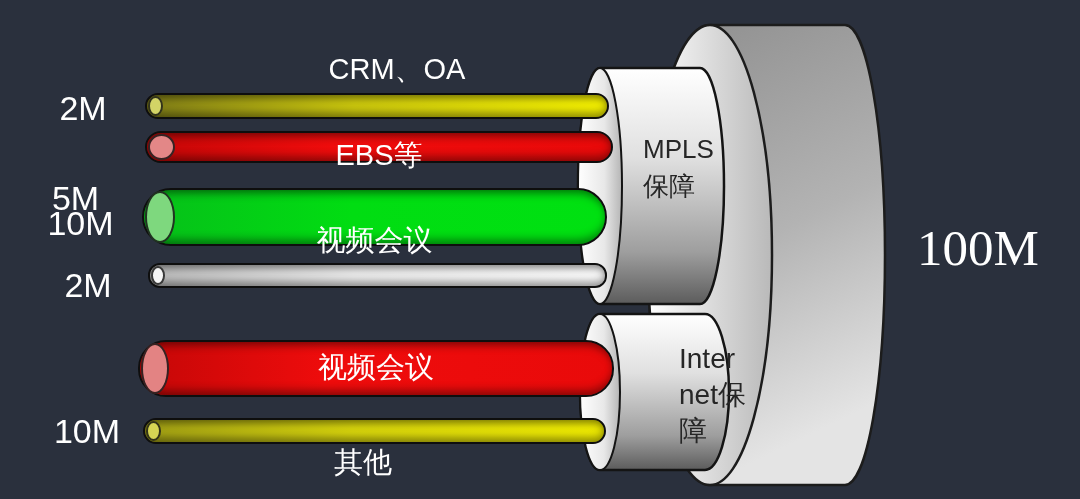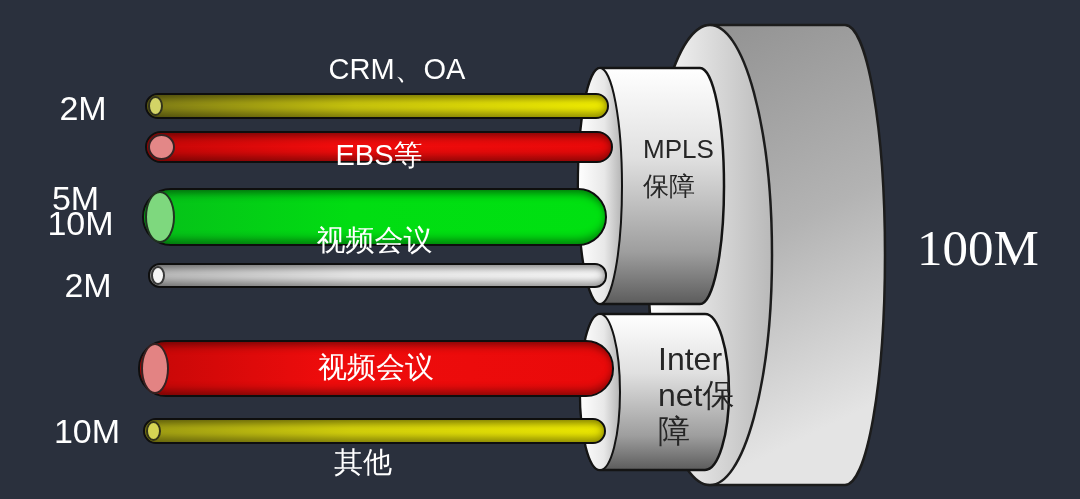--- a/index.html
+++ b/index.html
@@ -78,21 +78,21 @@
   .bw5{left:3px; top:350px;width:100px;}
   .bw6{left:33px;top:414px;width:108px;}
 
   
   .channel-label{
     position:absolute;z-index:3;color:#262626;
     font-size:26px;line-height:37px;text-align:left;
     letter-spacing:0px;
   }
   .ch-mpls{left:643px;top:131px;}
-  .ch-inet{left:658px;top:341px;font-size:32px;line-height:36px;}
+  .ch-inet{left:679px;top:341px;font-size:28px;line-height:36px;}
 
   
   .total-label{
     position:absolute;z-index:3;color:#ffffff;
     font-size:51px;line-height:1;text-align:center;
     left:903px;top:223px;width:150px;font-family:Liberation Serif, serif;
   }
 </style>
 </head>
 <body>

